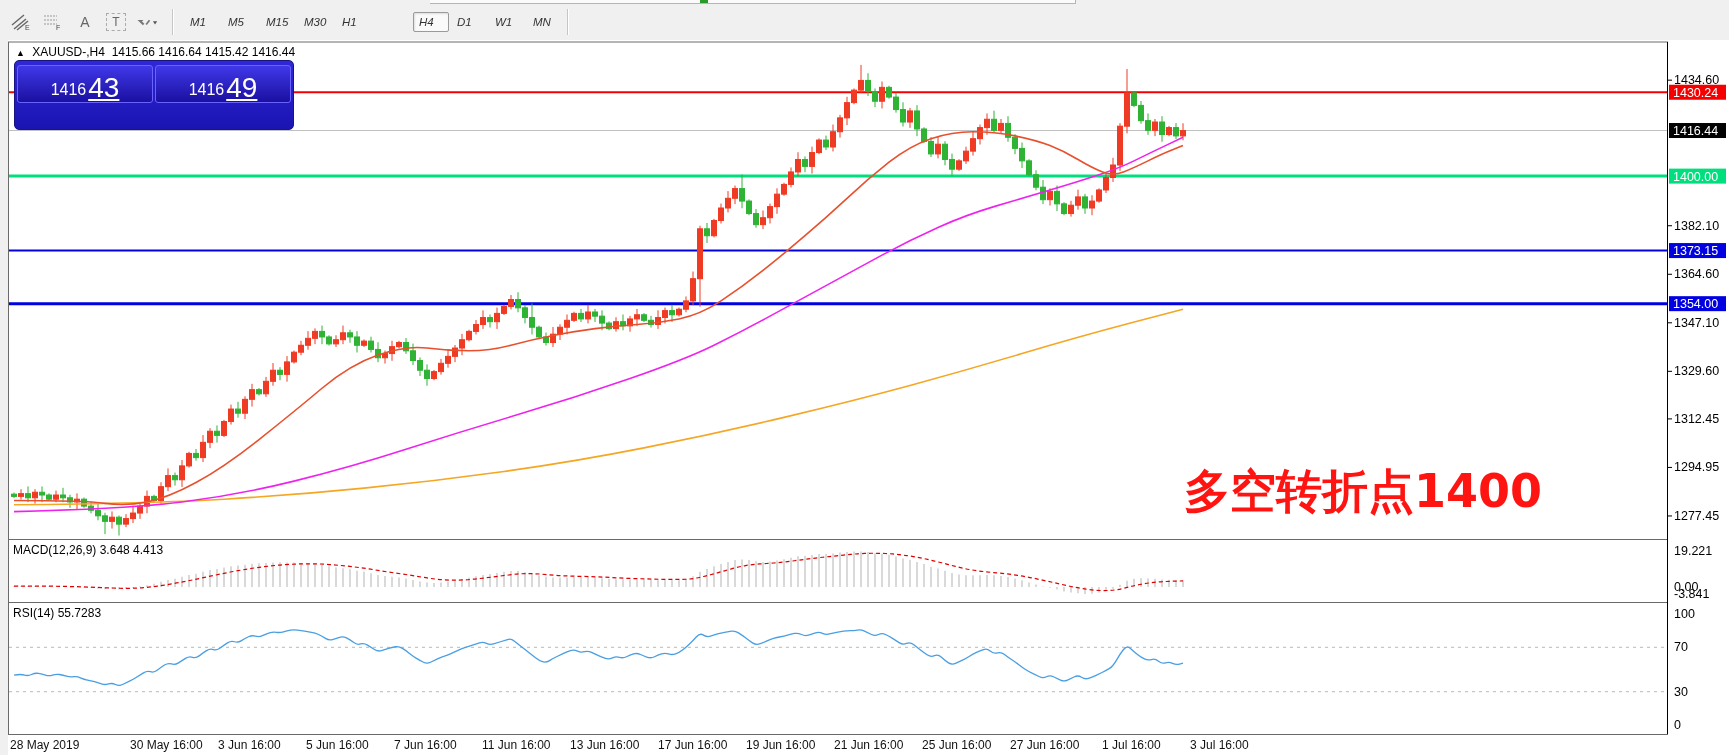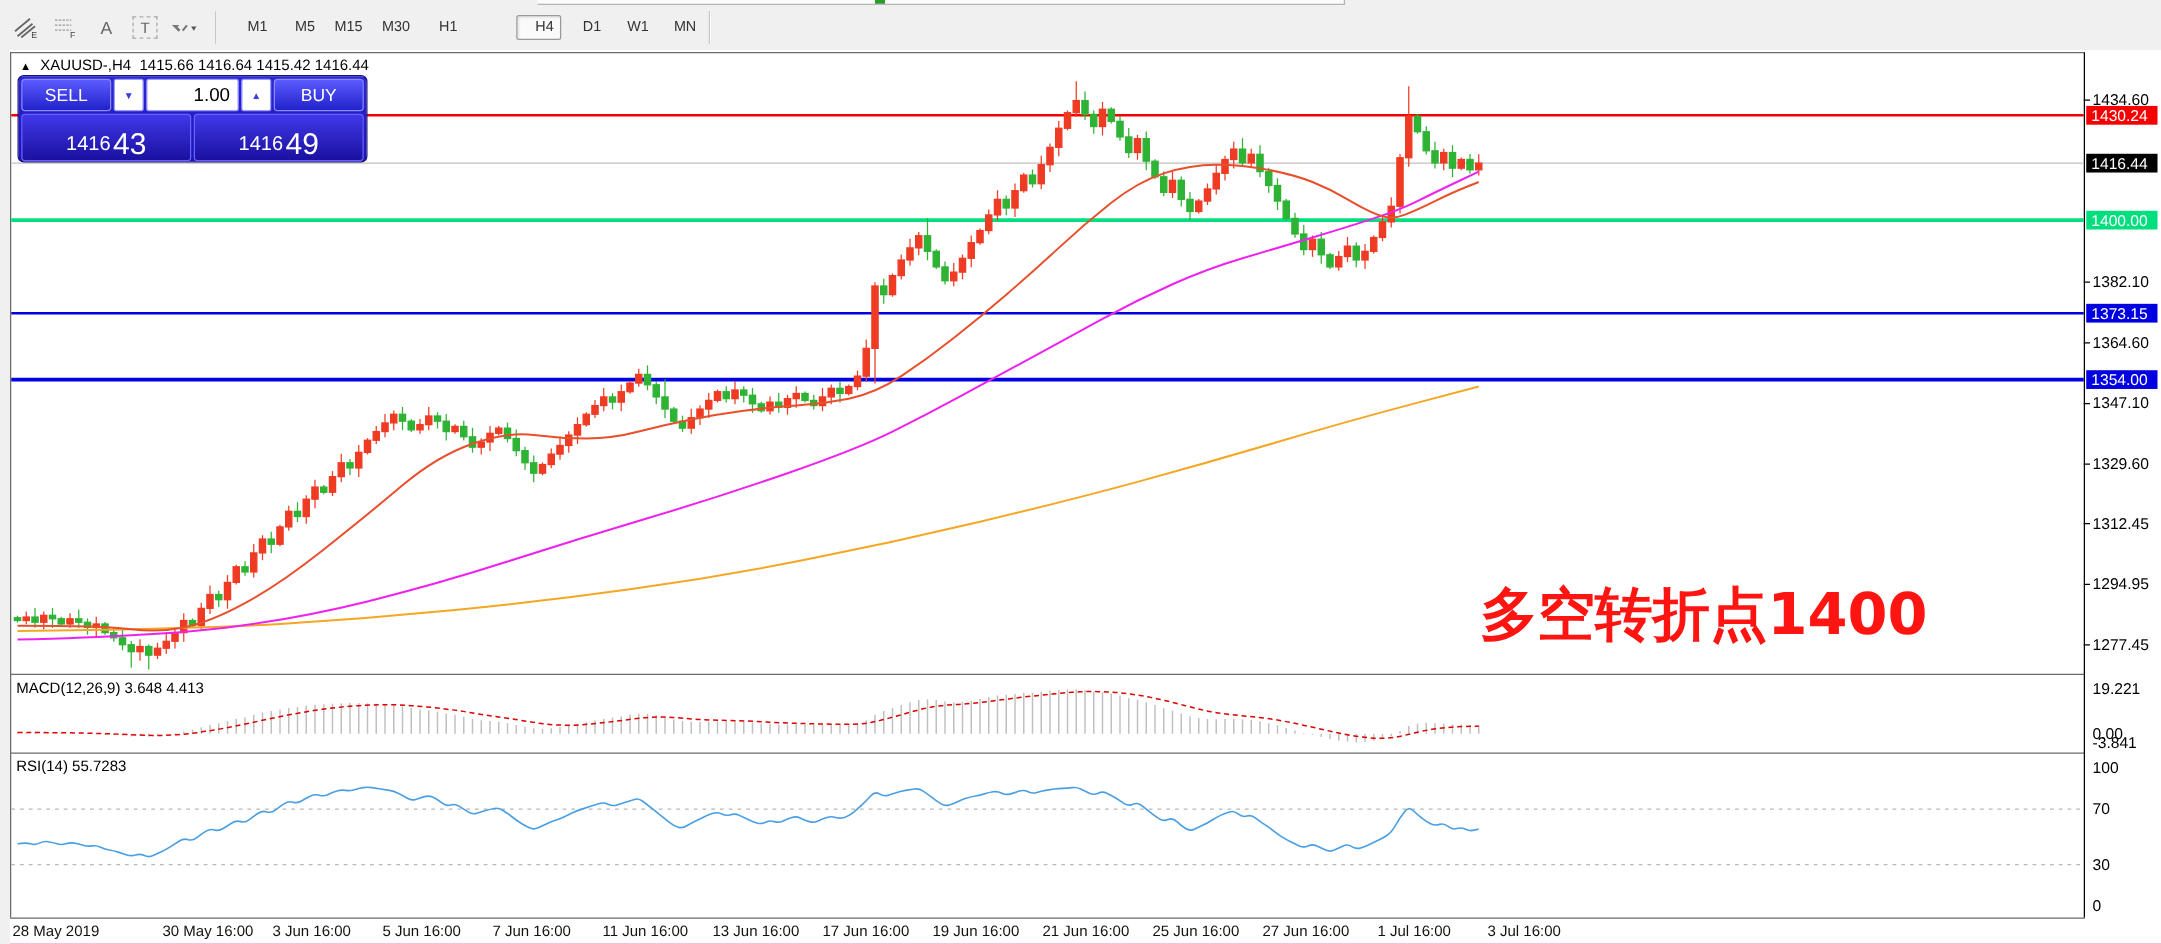--- a/index.html
+++ b/index.html
@@ -6,40 +6,40 @@
             font-family:"Liberation Sans","DejaVu Sans",sans-serif;}
   
   #top-strip{position:absolute;left:0;top:0;width:1729px;height:4px;background:#f0f0f0;}
   #top-strip .frag-border{position:absolute;left:430px;top:0;width:645px;height:3px;border-bottom:1px solid #b5b5b5;border-right:1px solid #b5b5b5;background:#fbfbfb;}
   #top-strip .frag-green{position:absolute;left:700px;top:0;width:8px;height:3px;background:#2a9b2a;}
   #toolbar{position:absolute;left:0;top:4px;width:1729px;height:36px;background:#f0f0f0;display:flex;align-items:center;}
   .tool-group{display:flex;align-items:center;gap:10px;padding:0 10px;}
   .tool-icon{width:22px;height:22px;display:flex;align-items:center;justify-content:center;color:#555;cursor:pointer;}
   .tool-sep{width:1px;height:26px;background:#c6c6c6;border-right:1px solid #ffffff;margin:0 4px;}
   .tf-group{display:flex;align-items:center;gap:2px;padding-left:6px;}
-  .tf-btn{min-width:24px;padding:3px 5px;font-size:11.5px;color:#333;text-align:right;border:1px solid transparent;border-radius:2px;cursor:pointer;}
+  .tf-btn{min-width:24px;padding:3px 5px;font-size:11.5px;color:#333;text-align:left;border:1px solid transparent;border-radius:2px;cursor:pointer;font-style:italic;}
   .tf-btn.active{border:1px solid #9a9a9a;background:#fafafa;box-shadow:inset 1px 1px 2px #ddd;margin-left:39px;}
   
-  #chart-window{position:absolute;left:8px;top:40px;width:1721px;height:715px;background:#ec4899;}
+  #chart-window{position:absolute;left:8px;top:40px;width:1721px;height:715px;background:#86efac;}
   #chart-svg{position:absolute;left:0;top:0;}
   #chart-header{position:absolute;left:8px;top:5px;font-size:12px;color:#000;z-index:3;white-space:nowrap;}
   #chart-header .tri{font-size:9px;margin-right:4px;}
   
   #trade-panel{position:absolute;left:6px;top:20px;width:280px;height:70px;z-index:4;
       background:linear-gradient(#2f28d8,#1a14b2);border:1px solid #1a1480;border-radius:5px;padding:2px;box-sizing:border-box;}
   #tp-row1{display:flex;height:26px;gap:2px;}
   .tp-btn{flex:0 0 70px;display:flex;align-items:center;justify-content:center;color:#fff;font-size:14px;
       background:linear-gradient(#5b5bff,#2222cc);border:1px solid #8a8aff;border-radius:3px;cursor:pointer;}
   .tp-spin{flex:0 0 22px;display:flex;align-items:center;justify-content:center;background:#fff;border:1px solid #9a9aff;border-radius:2px;color:#3a3ae0;font-size:8px;cursor:pointer;}
   #tp-volume{flex:1;border:1px solid #9a9aff;border-radius:2px;font-size:15px;text-align:right;padding:0 6px;color:#000;min-width:0;}
   #tp-row2{display:flex;height:38px;margin-top:2px;gap:2px;}
   .tp-quote{flex:1;display:flex;align-items:flex-end;justify-content:center;color:#fff;
       background:linear-gradient(#4038e8,#1a10a0);border:1px solid #6a62ff;border-radius:3px;padding-bottom:1px;cursor:pointer;}
   .tp-quote .small{font-size:16px;line-height:1;margin-right:2px;margin-bottom:3px;text-align:right;}
-  .tp-quote .big{font-size:24px;line-height:0.92;font-weight:400;}
+  .tp-quote .big{font-size:28px;line-height:0.92;font-weight:400;text-decoration:underline;}
 </style>
 </head>
 <body>
 
 <div id="top-strip">
   <div class="frag-border"></div>
   <div class="frag-green"></div>
 </div>
 
 <div id="toolbar">
@@ -90,27 +90,20 @@
 </div>
 
 <div id="chart-window">
   <div id="chart-header">
     <span class="tri">▲</span>
     <span>XAUUSD-,H4</span>&nbsp;
     <span>1415.66 1416.64 1415.42 1416.44</span>
   </div>
 
   <div id="trade-panel">
-    <div id="tp-row1">
-      <div class="tp-btn">SELL</div>
-      <div class="tp-spin">▼</div>
-      <input id="tp-volume" value="1.00" style="">
-      <div class="tp-spin">▲</div>
-      <div class="tp-btn">BUY</div>
-    </div>
     <div id="tp-row2">
       <div class="tp-quote">
         <span class="small">1416</span>
         <span class="big">43</span>
       </div>
       <div class="tp-quote">
         <span class="small">1416</span>
         <span class="big">49</span>
       </div>
     </div>

